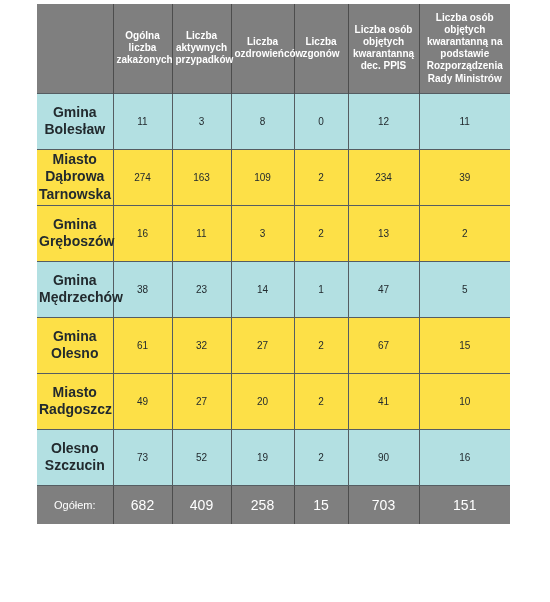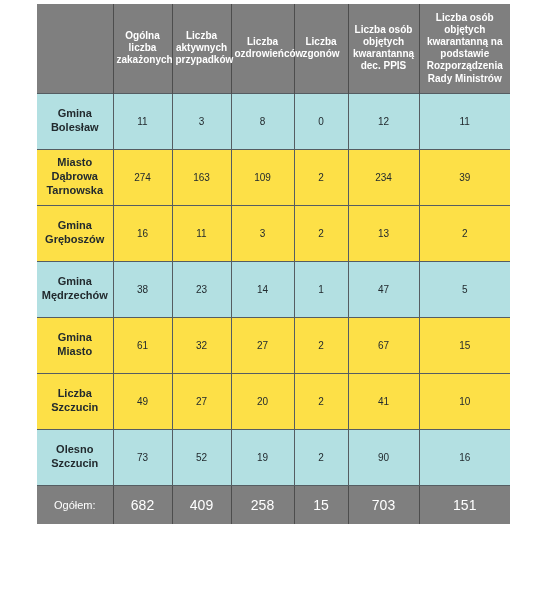--- a/index.html
+++ b/index.html
@@ -62,21 +62,21 @@
     text-align: center;
     vertical-align: middle;
     border: 1px solid #555d62;
     box-sizing: border-box;
     padding: 1px 2px;
   }
   tbody tr.alt-a td { background: #b3e0e2; }
   tbody tr.alt-b td { background: #fde047; }
   tbody td.rowhead {
     font-weight: bold;
-    font-size: 11px;
+    font-size: 14px;
     line-height: 1.25;
     border-left: none;
   }
   tbody td.lastcol { border-right: none; }
 
   tfoot td {
     background: #7f7f7f;
     color: #ffffff;
     height: 39px;
     text-align: center;
@@ -151,30 +151,30 @@
       <tr class="alt-a">
         <td class="rowhead">Gmina Mędrzechów</td>
         <td>38</td>
         <td>23</td>
         <td>14</td>
         <td>1</td>
         <td>47</td>
         <td class="lastcol">5</td>
       </tr>
       <tr class="alt-b">
-        <td class="rowhead">Gmina Miasto</td>
+        <td class="rowhead">Gmina Olesno</td>
         <td>61</td>
         <td>32</td>
         <td>27</td>
         <td>2</td>
         <td>67</td>
         <td class="lastcol">15</td>
       </tr>
       <tr class="alt-b">
-        <td class="rowhead">Liczba Szczucin</td>
+        <td class="rowhead">Miasto Radgoszcz</td>
         <td>49</td>
         <td>27</td>
         <td>20</td>
         <td>2</td>
         <td>41</td>
         <td class="lastcol">10</td>
       </tr>
       <tr class="alt-a">
         <td class="rowhead">Olesno Szczucin</td>
         <td>73</td>

